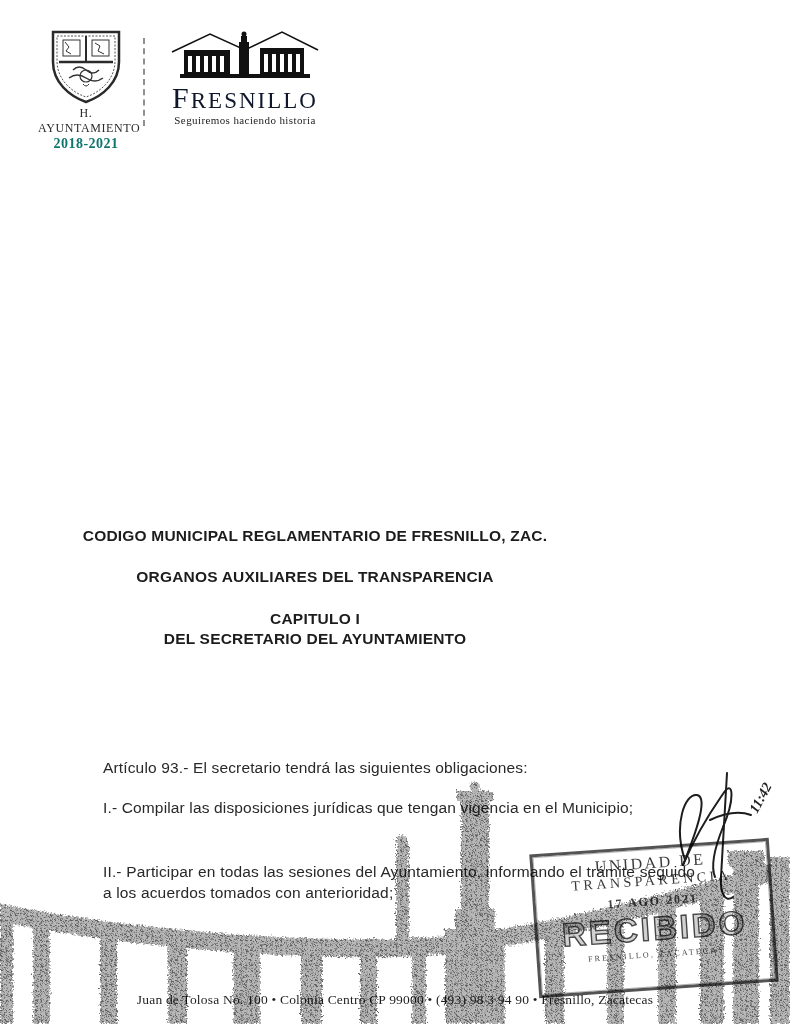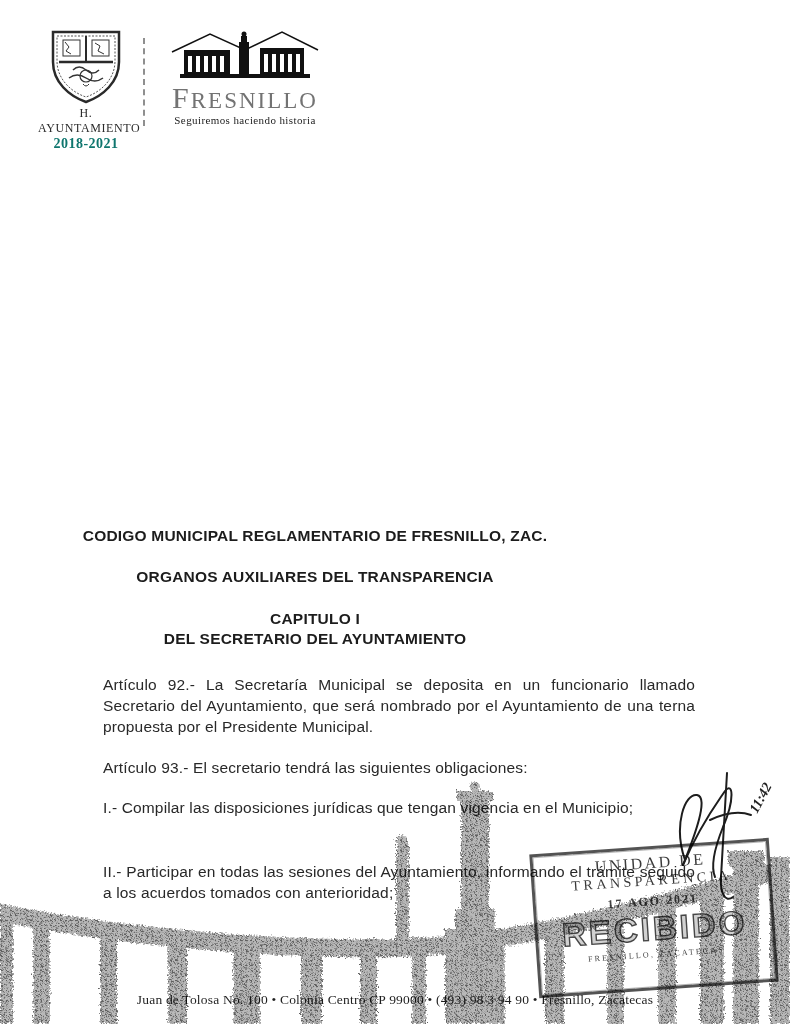--- a/index.html
+++ b/index.html
@@ -8,21 +8,21 @@
     background:#ffffff;overflow:hidden;
     font-family:"Liberation Sans",sans-serif;color:#222;
   }
   
   .crest-block{position:absolute;left:38px;top:28px;width:96px;text-align:center;}
   .crest-caption{font-family:"Liberation Serif",serif;font-size:12px;letter-spacing:.6px;color:#2b2b2b;margin-top:2px;}
   .crest-term{font-family:"Liberation Serif",serif;font-size:14px;font-weight:bold;color:#0f766e;letter-spacing:.5px;}
   .header-divider{position:absolute;left:143px;top:38px;height:88px;border-left:2px dashed #8f8f8f;}
   .logo-block{position:absolute;left:160px;top:30px;width:170px;text-align:center;}
   .logo-wordmark{
-    font-family:"Liberation Serif",serif;font-size:23px;color:#737373;
+    font-family:"Liberation Serif",serif;font-size:23px;color:#0f172a;
     letter-spacing:2px;line-height:1;margin-top:1px;text-transform:uppercase;
   }
   .logo-wordmark::first-letter{font-size:30px;}
   .logo-tagline{font-family:"Liberation Serif",serif;font-size:11px;color:#1c1c1c;letter-spacing:.4px;margin-top:1px;}
   
   .doc-heading{
     position:absolute;left:0;width:630px;text-align:center;
     font-weight:bold;font-size:15.5px;color:#1c1c1c;letter-spacing:.2px;
   }
   .doc-para{
@@ -108,21 +108,20 @@
     </svg>
     <div class="logo-wordmark">Fresnillo</div>
     <div class="logo-tagline">Seguiremos haciendo historia</div>
   </div>
 
   <div class="doc-heading" style="top:527px;">CODIGO MUNICIPAL REGLAMENTARIO DE FRESNILLO, ZAC.</div>
   <div class="doc-heading" style="top:568px;">ORGANOS AUXILIARES DEL TRANSPARENCIA</div>
   <div class="doc-heading" style="top:630px;">DEL SECRETARIO DEL AYUNTAMIENTO</div>
   <div class="doc-heading" style="top:610px;">CAPITULO I</div>
 
-  <div class="doc-para" style="top:674px;">Artículo 92.- La Secretaría Municipal se deposita en un funcionario llamado Secretario del Ayuntamiento, que será nombrado por el Ayuntamiento de una terna propuesta por el Presidente Municipal.</div>
   <div class="doc-para" style="top:757px;">Artículo 93.-  El secretario tendrá las siguientes obligaciones:</div>
   <div class="doc-para" style="top:797px;">I.- Compilar las disposiciones jurídicas que tengan vigencia en el Municipio;</div>
   <div class="doc-para" style="top:861px;">II.- Participar en todas las sesiones del Ayuntamiento, informando el trámite seguido a los acuerdos tomados con anterioridad;</div>
 
   <div class="page-footer">Juan de Tolosa No. 100 • Colonia Centro  CP 99000 • (493) 98 3 94 90 • Fresnillo, Zacatecas</div>
 
   <div class="stamp">
     <div class="stamp-line1">UNIDAD DE</div>
     <div class="stamp-line2">TRANSPARENCIA</div>
     <div class="stamp-date">17 AGO 2021</div>

